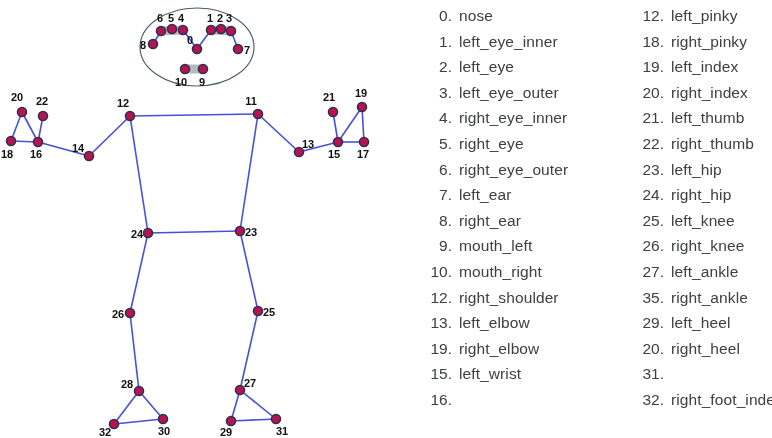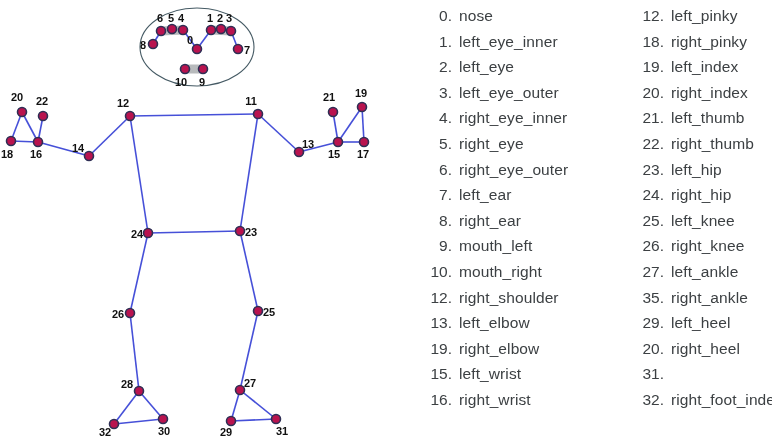--- a/index.html
+++ b/index.html
@@ -195,21 +195,20 @@
         <li class="row">
           <span class="num">19.</span>
           <span class="lname">right_elbow</span>
         </li>
         <li class="row">
           <span class="num">15.</span>
           <span class="lname">left_wrist</span>
         </li>
         <li class="row">
           <span class="num">16.</span>
-          <span class="lname">right_wrist</span>
         </li>
       </ol>
     <ol class="col col-2">
         <li class="row">
           <span class="num">12.</span>
           <span class="lname">left_pinky</span>
         </li>
         <li class="row">
           <span class="num">18.</span>
           <span class="lname">right_pinky</span>

